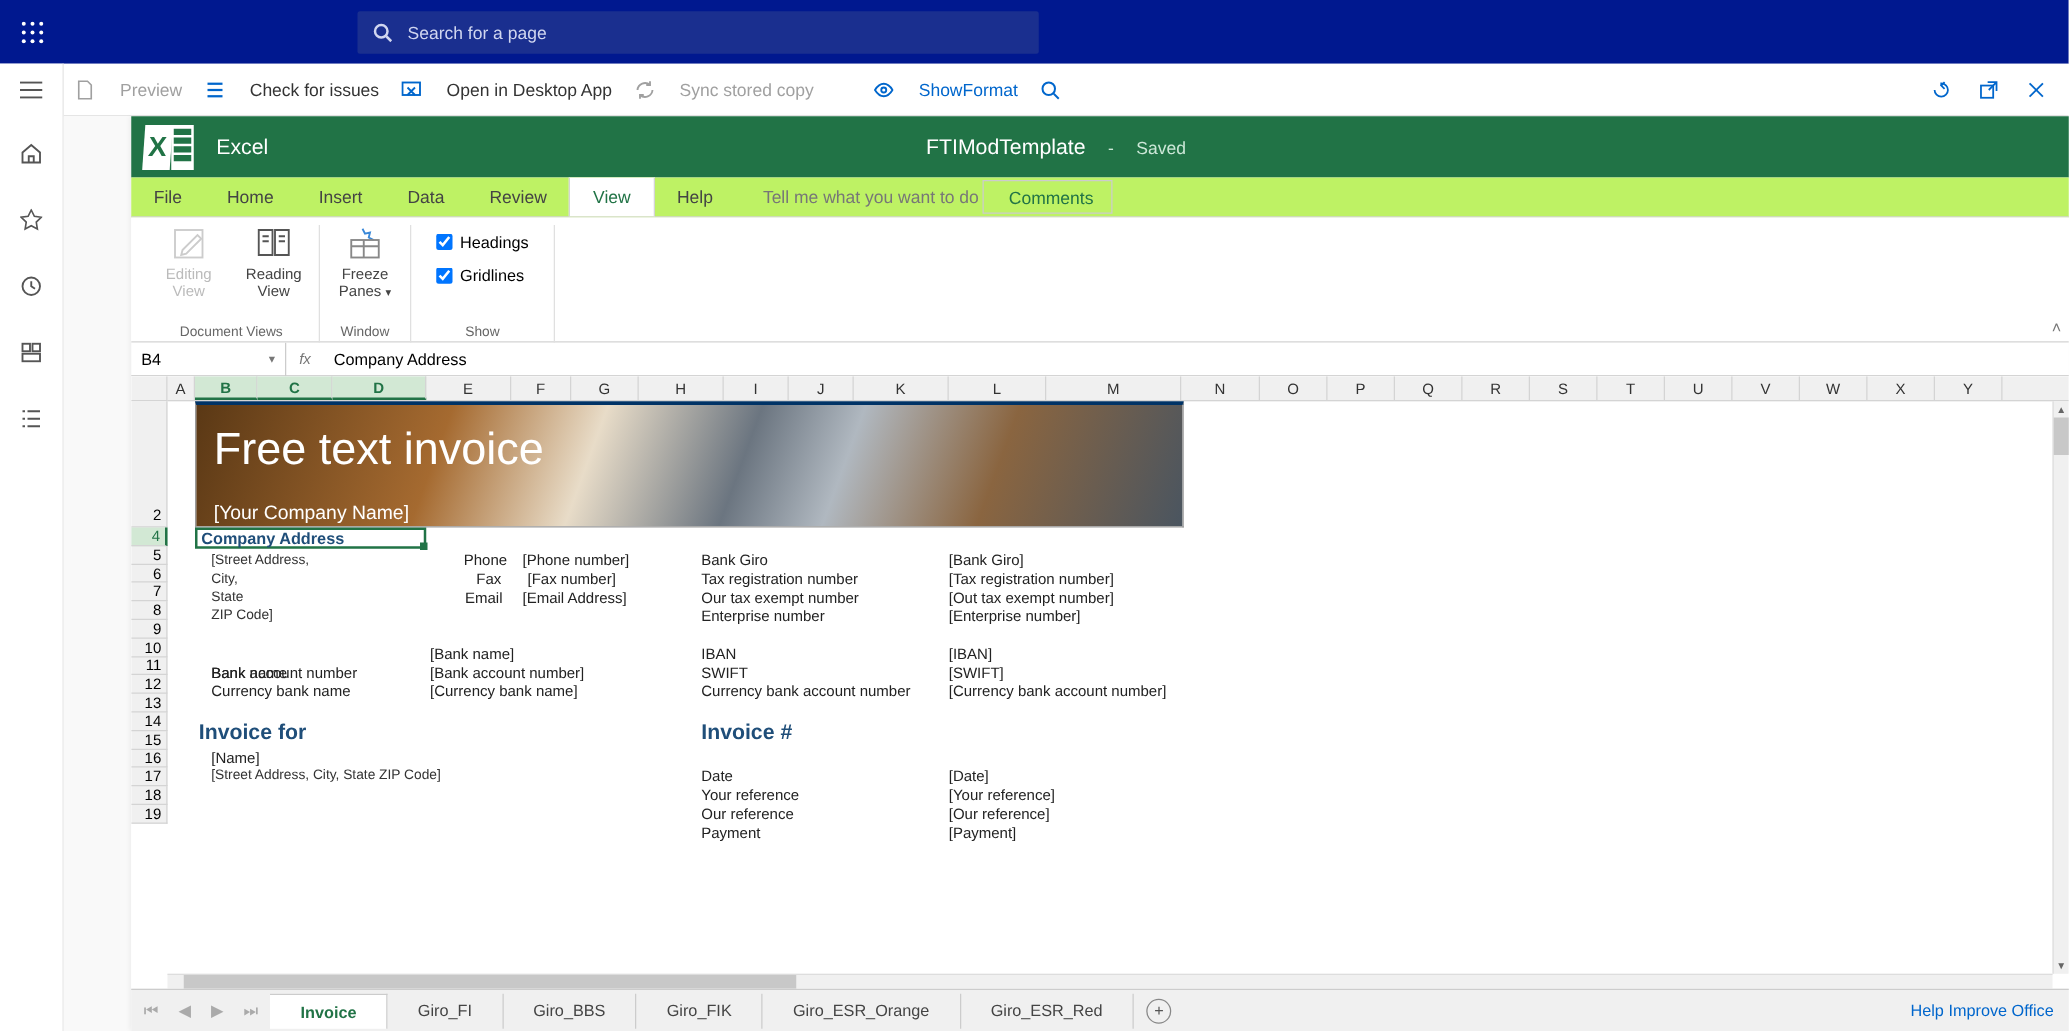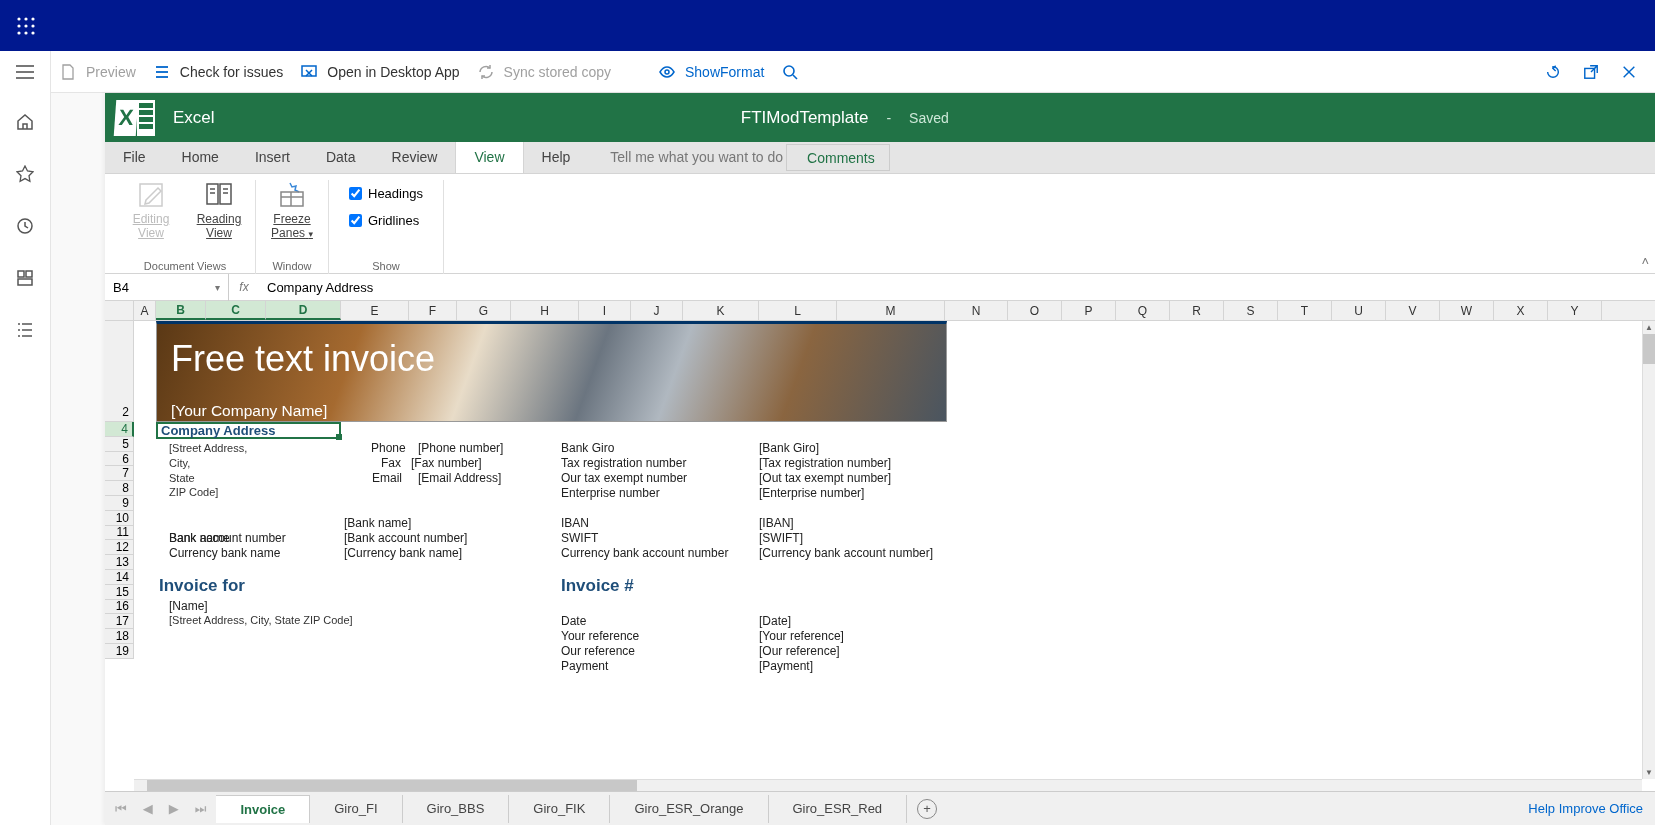--- a/index.html
+++ b/index.html
@@ -13,21 +13,21 @@
 .search-bar { margin-left: 235px; width: 545px; height: 34px; background: #1a2f8f; border-radius: 2px; display: flex; align-items: center; padding: 0 12px; }
 .search-bar svg { width: 16px; height: 16px; margin-right: 12px; }
 .search-bar span.placeholder { color: #d0d6f0; font-size: 14px; }
 .top-right { margin-left: auto; display: flex; align-items: center; gap: 22px; padding-right: 16px; }
 .entity { font-size: 14px; }
 .top-right svg { width: 18px; height: 18px; }
 .avatar { width: 30px; height: 30px; border-radius: 50%; background: #b9c5e8; color: #1a3a7a; font-size: 12px; font-weight: 600; display: flex; align-items: center; justify-content: center; }
 
 
 .cmd-bar { height: 42px; background: #fff; border-bottom: 1px solid #e5e5e5; display: flex; align-items: center; padding-left: 60px; gap: 18px; font-size: 14px; }
-.cmd-bar .cmd { display: flex; align-items: center; gap: 10px; color: #333; }
+.cmd-bar .cmd { display: flex; align-items: center; gap: 20px; color: #333; }
 .cmd-bar .cmd.disabled { color: #a0a0a0; }
 .cmd-bar .cmd.blue { color: #0066cc; }
 .cmd-bar svg { width: 16px; height: 16px; }
 .cmd-bar .spacer { flex: 1; }
 .cmd-bar .right-icons { display: flex; gap: 22px; padding-right: 18px; color: #0066cc; }
 
 
 .left-rail { position: absolute; top: 51px; left: 0; width: 51px; bottom: 0; background: #fff; border-right: 1px solid #e5e5e5; display: flex; flex-direction: column; align-items: center; padding-top: 14px; gap: 30px; }
 .left-rail svg { width: 18px; height: 18px; color: #555; }
 .left-rail .hamburger svg { width: 18px; height: 14px; }
@@ -41,33 +41,33 @@
 .excel-logo { width: 60px; display: flex; justify-content: center; }
 .excel-logo-box { width: 40px; height: 36px; display: flex; }
 .excel-logo-box .x { width: 22px; height: 36px; background: #fff; display: flex; align-items: center; justify-content: center; color: #217346; font-size: 22px; font-weight: bold; transform: skewX(-4deg); }
 .excel-logo-box .lines { width: 18px; height: 36px; display: flex; flex-direction: column; gap: 2px; padding: 3px 2px; background:#fff; }
 .excel-logo-box .lines div { height: 5px; background: #217346; }
 .excel-app-name { font-size: 17px; margin-left: 8px; }
 .excel-doc-name { margin: 0 auto; font-size: 17px; display: flex; align-items: center; gap: 18px; }
 .excel-doc-name .status { font-size: 14px; color: #cde8d8; }
 
 
-.ribbon-tabs { height: 32px; border-bottom: 1px solid #d4d4d4; display: flex; align-items: stretch; font-size: 14px; color: #444; background:#e5e5e5; }
+.ribbon-tabs { height: 32px; border-bottom: 1px solid #d4d4d4; display: flex; align-items: stretch; font-size: 14px; color: #444; background:#bef264; }
 .ribbon-tabs .tab { padding: 7px 18px; cursor: default; }
 .ribbon-tabs .tab.active { background: #fff; color: #217346; border-left: 1px solid #d4d4d4; border-right: 1px solid #d4d4d4; }
 .ribbon-tabs .tell-me { margin-left: 22px; color: #777; padding: 7px 0; }
 .ribbon-tabs .comments { margin-left: auto; border: 1px solid #ccc; padding: 4px 14px; margin: 2px 3px; display: flex; align-items: center; gap: 6px; color: #217346; }
 
 
 .ribbon { height: 100px; background: #fff; border-bottom: 1px solid #d4d4d4; display: flex; align-items: flex-start; padding: 6px 10px 0 10px; position: relative; }
 .ribbon-group { display: flex; flex-direction: column; align-items: center; padding: 0 8px; height: 94px; position: relative; border-right: 1px solid #e0e0e0; }
 .ribbon-group:last-child { border-right: none; }
 .ribbon-group .group-label { position: absolute; bottom: 2px; font-size: 11px; color: #666; width: 100%; text-align: center; }
 .ribbon-group .btns-row { display: flex; gap: 12px; }
-.ribbon-big-btn { display: flex; flex-direction: column; align-items: center; width: 56px; font-size: 12px; color: #444; gap: 2px; text-decoration: underline; }
+.ribbon-big-btn { display: flex; flex-direction: column; align-items: center; width: 56px; font-size: 12px; color: #444; gap: 2px; }
 .ribbon-big-btn.disabled { color: #bbb; }
 .ribbon-big-btn svg { width: 30px; height: 30px; }
 .checks { display: flex; flex-direction: column; gap: 12px; padding: 6px 12px; font-size: 13px; }
 .checks label { display: flex; align-items: center; gap: 6px; }
 .ribbon-collapse { position: absolute; right: 6px; bottom: 4px; color: #777; font-size: 13px; }
 .ribbon-big-btn .two-line { text-align:center; line-height: 14px; }
 
 
 .formula-bar { height: 27px; border-bottom: 1px solid #d4d4d4; display: flex; align-items: center; font-size: 13px; }
 .name-box { width: 124px; height: 27px; display: flex; align-items: center; padding: 0 8px; border-right: 1px solid #ccc; justify-content: space-between; }
@@ -128,20 +128,27 @@
         <circle cx="2" cy="2" r="1.6"></circle>
         <circle cx="9" cy="2" r="1.6"></circle>
         <circle cx="16" cy="2" r="1.6"></circle>
         <circle cx="2" cy="9" r="1.6"></circle>
         <circle cx="9" cy="9" r="1.6"></circle>
         <circle cx="16" cy="9" r="1.6"></circle>
         <circle cx="2" cy="16" r="1.6"></circle>
         <circle cx="9" cy="16" r="1.6"></circle>
         <circle cx="16" cy="16" r="1.6"></circle>
       </svg>
+  </div>
+  <div class="search-bar">
+    <svg viewBox="0 0 16 16" fill="none" stroke="#d0d6f0" stroke-width="2">
+        <circle cx="7" cy="7" r="5"></circle>
+        <line x1="11" y1="11" x2="15" y2="15"></line>
+      </svg>
+    <span class="placeholder">Search for a page</span>
   </div>
 </div>
 
 <div class="left-rail">
   <div class="hamburger"><svg viewBox="0 0 18 14" stroke="#555" stroke-width="1.6">
         <line x1="0" y1="1" x2="18" y2="1"></line>
         <line x1="0" y1="7" x2="18" y2="7"></line>
         <line x1="0" y1="13" x2="18" y2="13"></line>
       </svg></div>
   <div><svg viewBox="0 0 18 18" fill="none" stroke="#555" stroke-width="1.5">
@@ -393,21 +400,21 @@
           </div>
 
           <div class="cell small" style="left:35px; top:120px; line-height:14.8px; white-space:pre;">[Street Address,
 City,
 State
 ZIP Code]</div>
 
           <div class="cell" style="left:237px; top:120px;">Phone</div>
           <div class="cell" style="left:284px; top:120px;">[Phone number]</div>
           <div class="cell" style="left:247px; top:135px;">Fax</div>
-          <div class="cell" style="left:277px; top:135px;">[Fax number]</div>
+          <div class="cell" style="left:288px; top:135px;">[Fax number]</div>
           <div class="cell" style="left:238px; top:150px;">Email</div>
           <div class="cell" style="left:284px; top:150px;">[Email Address]</div>
 
           <div class="cell" style="left:427px; top:120px;">Bank Giro</div>
           <div class="cell" style="left:625px; top:120px;">[Bank Giro]</div>
           <div class="cell" style="left:427px; top:135px;">Tax registration number</div>
           <div class="cell" style="left:625px; top:135px;">[Tax registration number]</div>
           <div class="cell" style="left:427px; top:150px;">Our tax exempt number</div>
           <div class="cell" style="left:625px; top:150px;">[Out tax exempt number]</div>
           <div class="cell" style="left:427px; top:165px;">Enterprise number</div>

